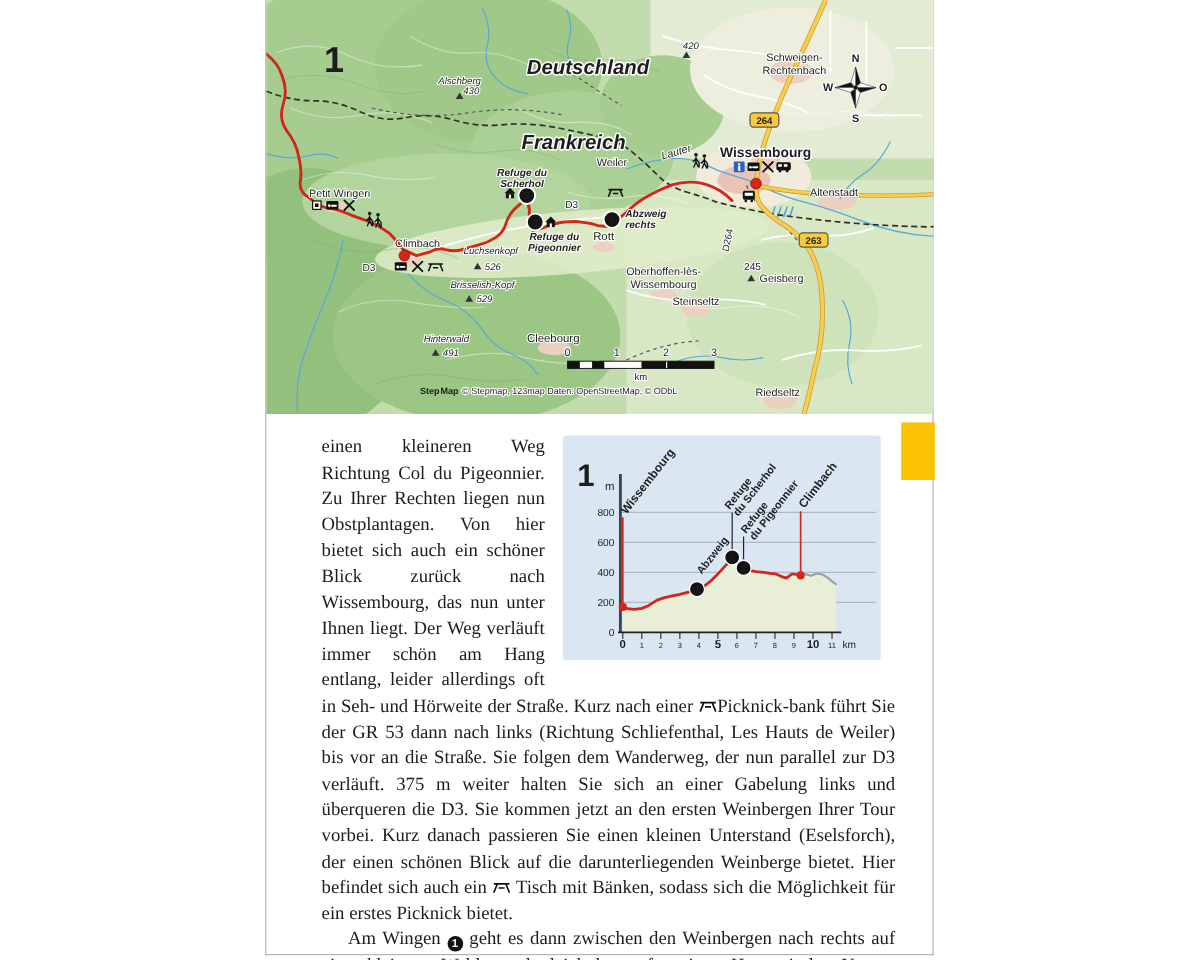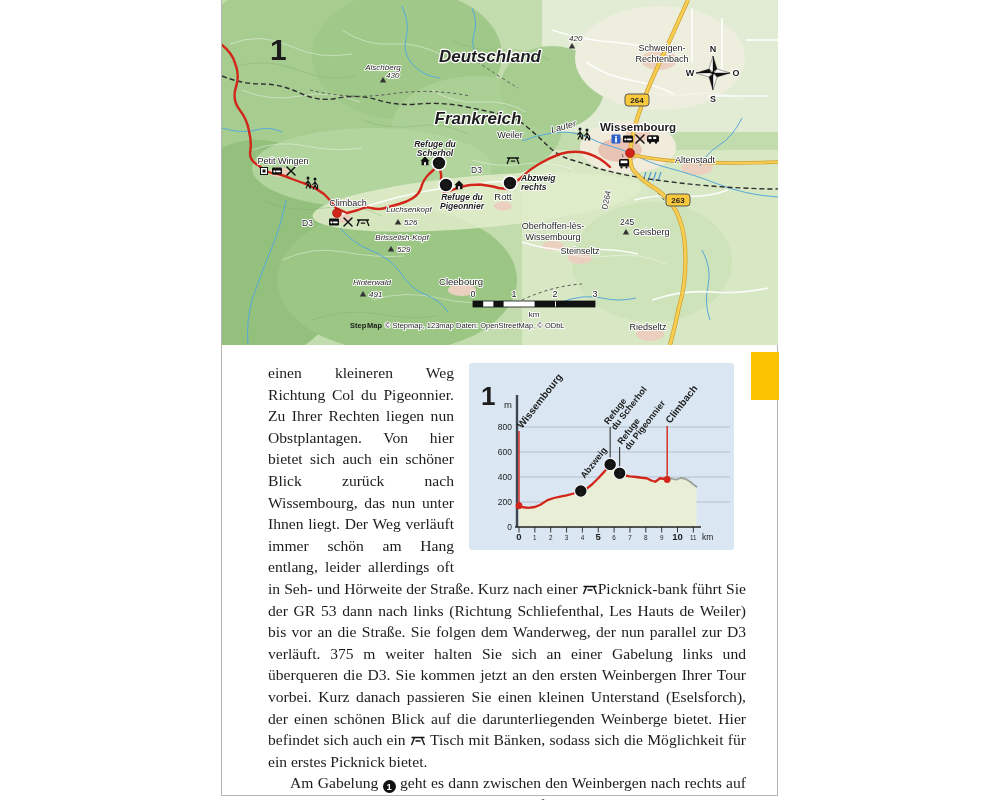--- a/index.html
+++ b/index.html
@@ -400,18 +400,18 @@
       </div>
       <p class="p1"><span>einen kleineren Weg Richtung Col du Pigeonnier. Zu Ihrer Rechten liegen nun Obstplan­tagen. Von hier bietet sich auch ein schöner Blick zurück nach Wissembourg, das nun unter Ihnen liegt. Der Weg verläuft immer schön am Hang entlang, leider allerdings oft in Seh- und Hörweite der Straße. Kurz nach einer </span><span class="inline-icon"><svg width="16" height="11" viewBox="0 0 16 11">
               <g stroke="#111" stroke-width="1.4" fill="none">
                 <path d="M1.5,2.5 H14.5 M4.5,2.5 L1.5,10 M11.5,2.5 L14.5,10 M5.5,6 H10.5"></path>
               </g>
             </svg></span><span>Picknick-</span><span>bank führt Sie der GR 53 dann nach links (Richtung Schliefenthal, Les Hauts de Weiler) bis vor an die Straße. Sie folgen dem Wanderweg, der nun parallel zur D3 verläuft. 375 m weiter halten Sie sich an einer Gabelung links und überqueren die D3. Sie kommen jetzt an den ersten Weinbergen Ihrer Tour vorbei. Kurz danach passieren Sie einen kleinen Unterstand (Eselsforch), der einen schönen Blick auf die darunterliegenden Weinberge bietet. Hier befindet sich auch ein </span><span class="inline-icon"><svg width="16" height="11" viewBox="0 0 16 11">
               <g stroke="#111" stroke-width="1.4" fill="none">
                 <path d="M1.5,2.5 H14.5 M4.5,2.5 L1.5,10 M11.5,2.5 L14.5,10 M5.5,6 H10.5"></path>
               </g>
             </svg></span><span> Tisch mit Bänken, sodass sich die Möglichkeit für ein erstes Picknick bietet.</span></p>
-      <p class="p2"><span>Am Gabelung </span><span class="num-badge">1</span><span> geht es dann zwischen den Weinbergen nach rechts auf einen kleineren Waldweg, der leicht bergauf an einem Haus mit dem Namen Maison Bucher-Ecole St. Ambroise vorbeiführt. Sie überqueren eine Straße und gehen</span></p>
+      <p class="p2"><span>Am Wingen </span><span class="num-badge">1</span><span> geht es dann zwischen den Weinbergen nach rechts auf einen kleineren Waldweg, der leicht bergauf an einem Haus mit dem Namen Maison Bucher-Ecole St. Ambroise vorbeiführt. Sie überqueren eine Straße und gehen</span></p>
     </div>
 
     <div class="chapter-tab"></div>
   </div>
 </div>
 
 </body></html>

